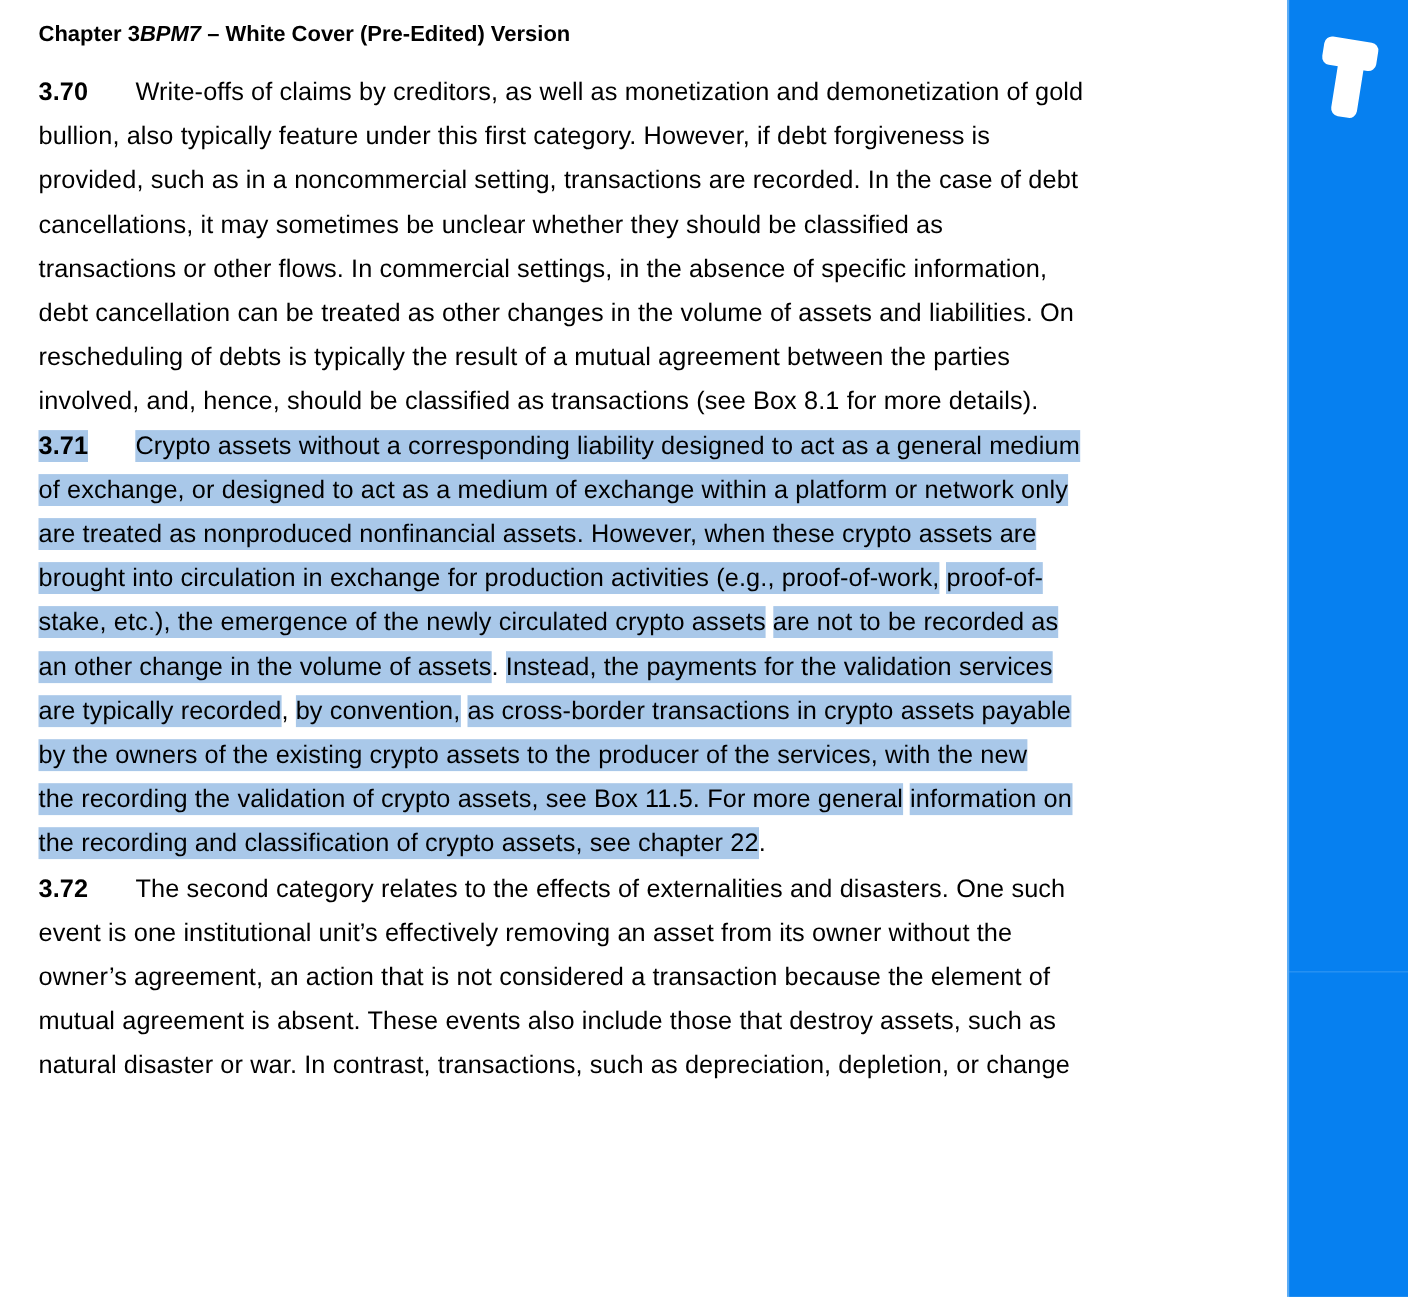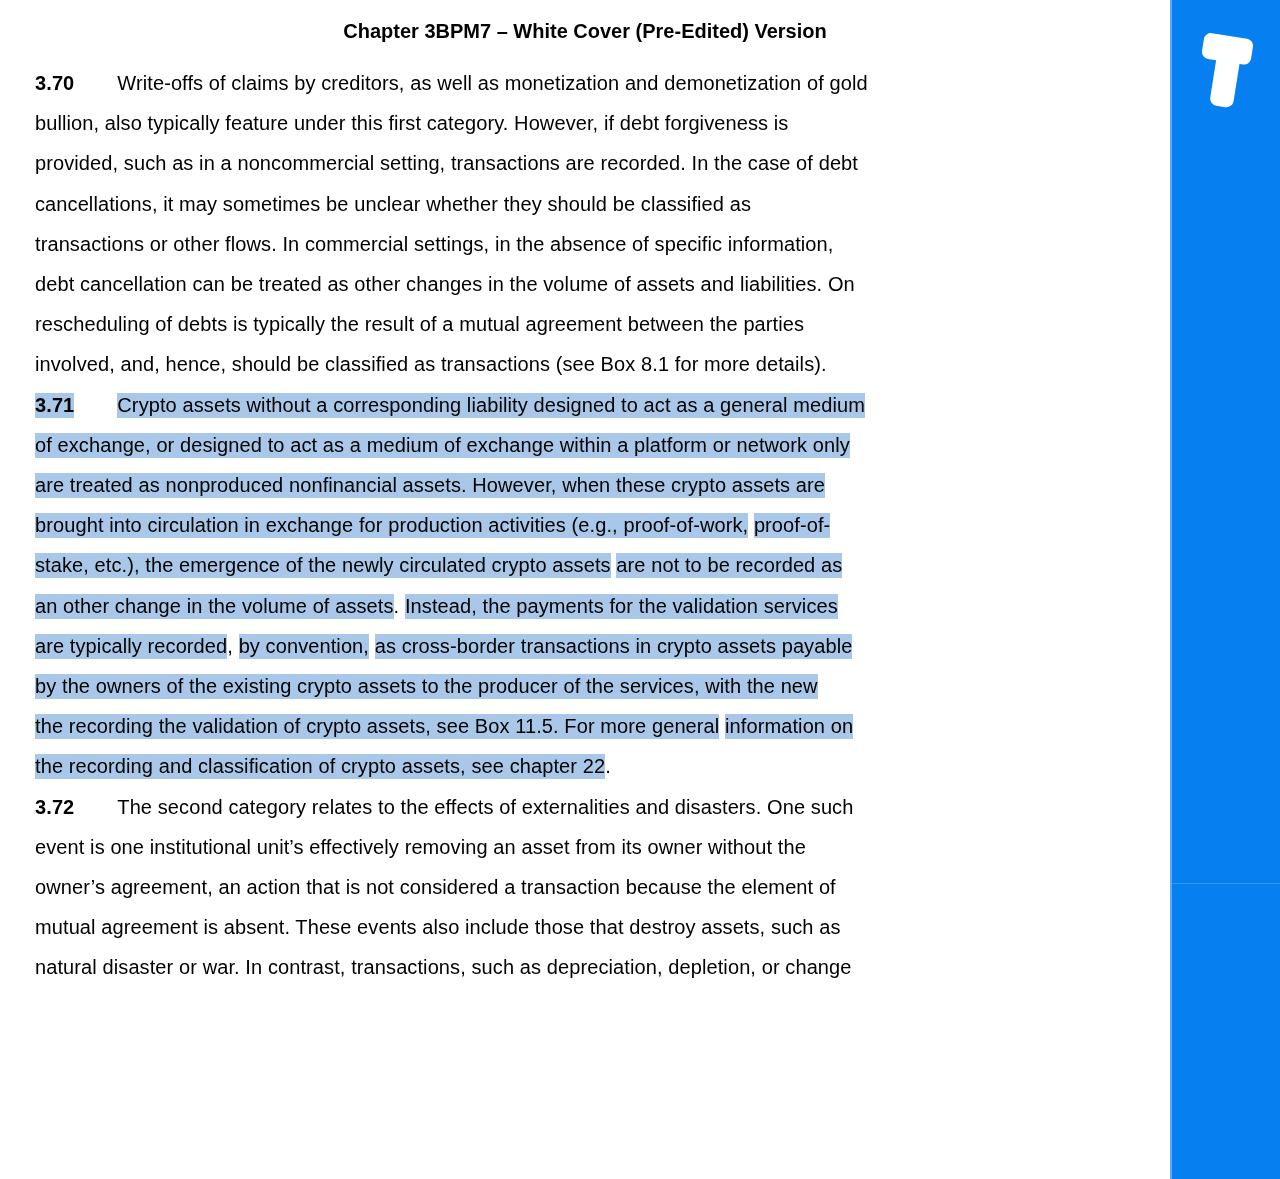--- a/index.html
+++ b/index.html
@@ -19,40 +19,40 @@
     height: 1179px;
     background: #ffffff;
   }
   
   .header {
     position: absolute;
     top: 18px;
     left: 35px;
     right: 145px;
     display: flex;
-    justify-content: center;
+    justify-content: flex-start;
     align-items: baseline;
     font-size: 20px;
     font-weight: 700;
     line-height: 27px;
   }
   .header .doc-title { text-align: right; }
-  .header .it { }
+  .header .it { font-style: italic; }
   
   .doc-body {
     position: absolute;
     top: 63px;
     left: 35px;
     right: 145px;
   }
   .para { margin: 0; }
   .para + .para { }
   .line {
     white-space: pre;
-    font-size: 20px;
+    font-size: 23px;
     line-height: 40.2px;
     letter-spacing: 0.1px;
   }
   .num { font-weight: 700; }
   .tab { display: inline-block; width: 43px; }
   .hl { background: var(--hl, #a9c8e9); padding: 1px 0 2px 0; }
   
   .sidebar {
     position: absolute;
     top: 0;

